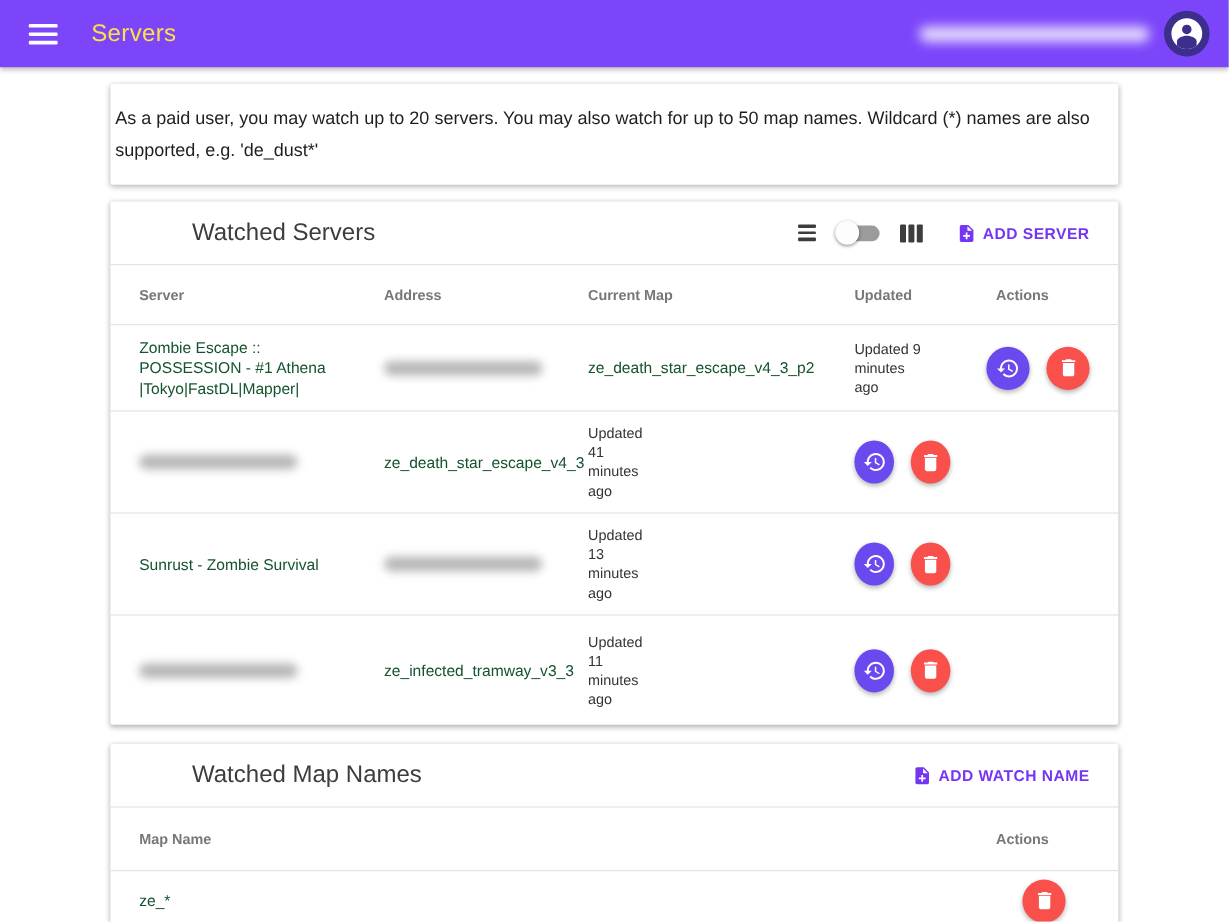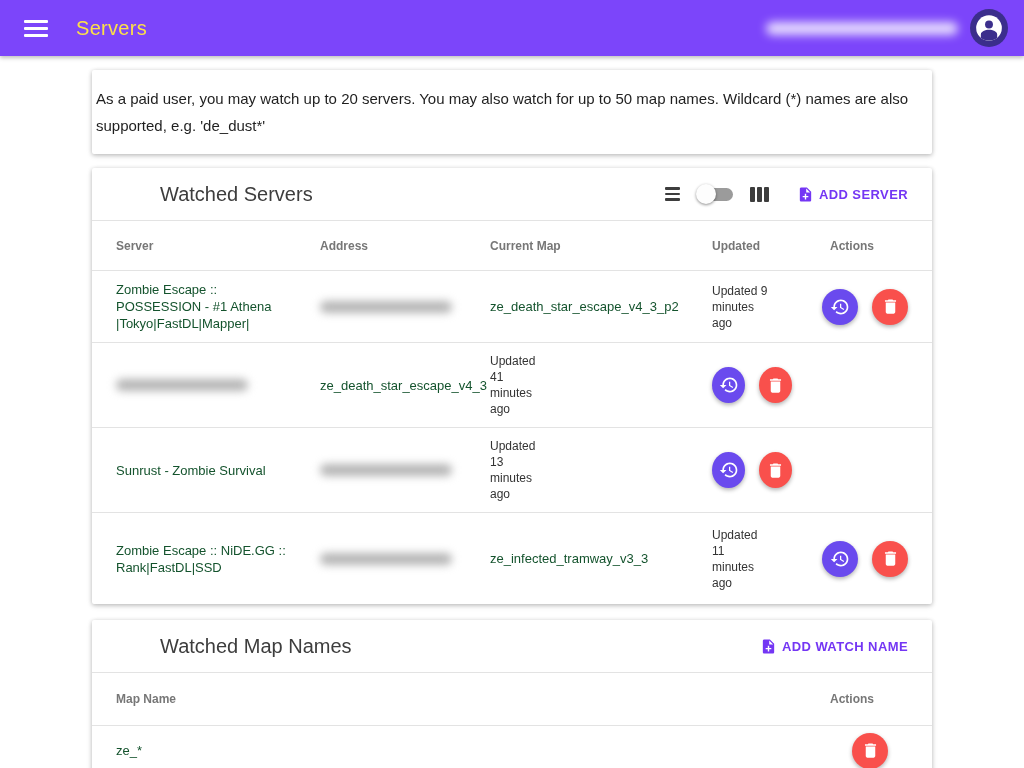--- a/index.html
+++ b/index.html
@@ -199,21 +199,20 @@
         </button>
         <button class="circle-btn btn-delete">
           <svg width="19" height="19" viewBox="0 0 24 24" fill="#fff">
               <path d="M6 19c0 1.1.9 2 2 2h8c1.1 0 2-.9 2-2V7H6v12zM19 4h-3.5l-1-1h-5l-1 1H5v2h14V4z"></path>
             </svg>
         </button>
       </div>
     </div>
 
     <div class="srow">
-      <div class="cell">Zombie Escape :: NiDE.GG :: Rank|FastDL|SSD</div>
       <div class="cell">
           <div class="addr-blur"></div>
         </div>
       <div class="cell">ze_infected_tramway_v3_3</div>
       <div class="updated">Updated
 11
 minutes
 ago</div>
       <div class="actions-cell">
         <button class="circle-btn btn-history">

